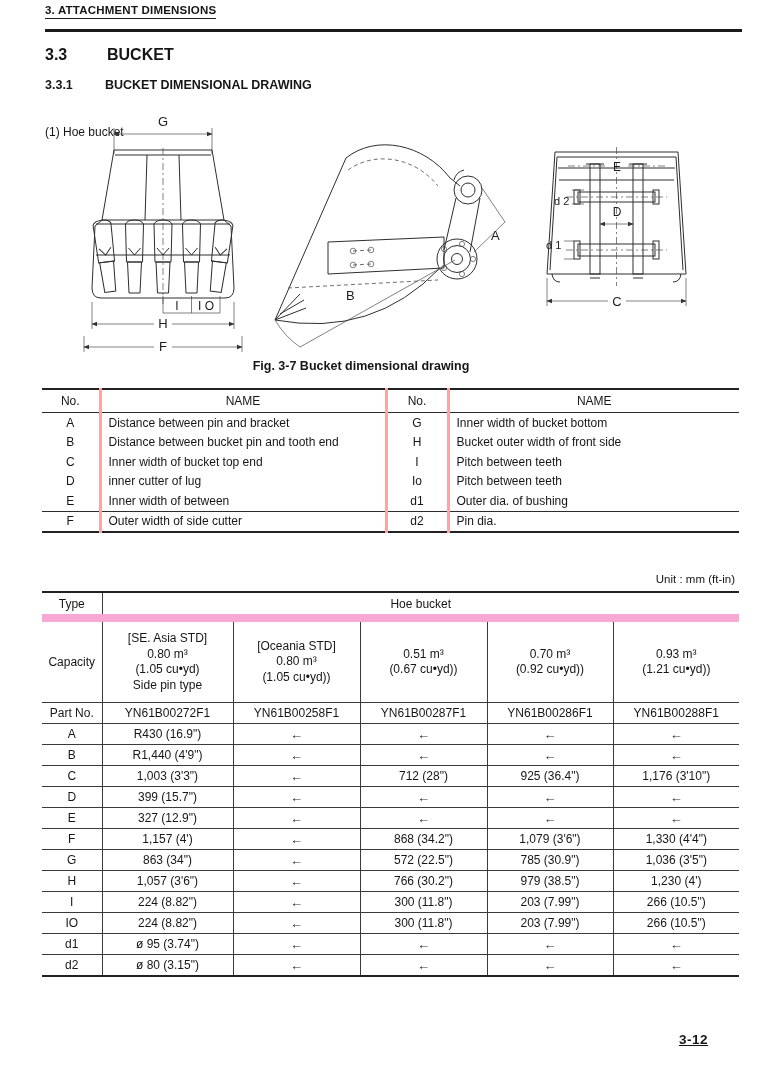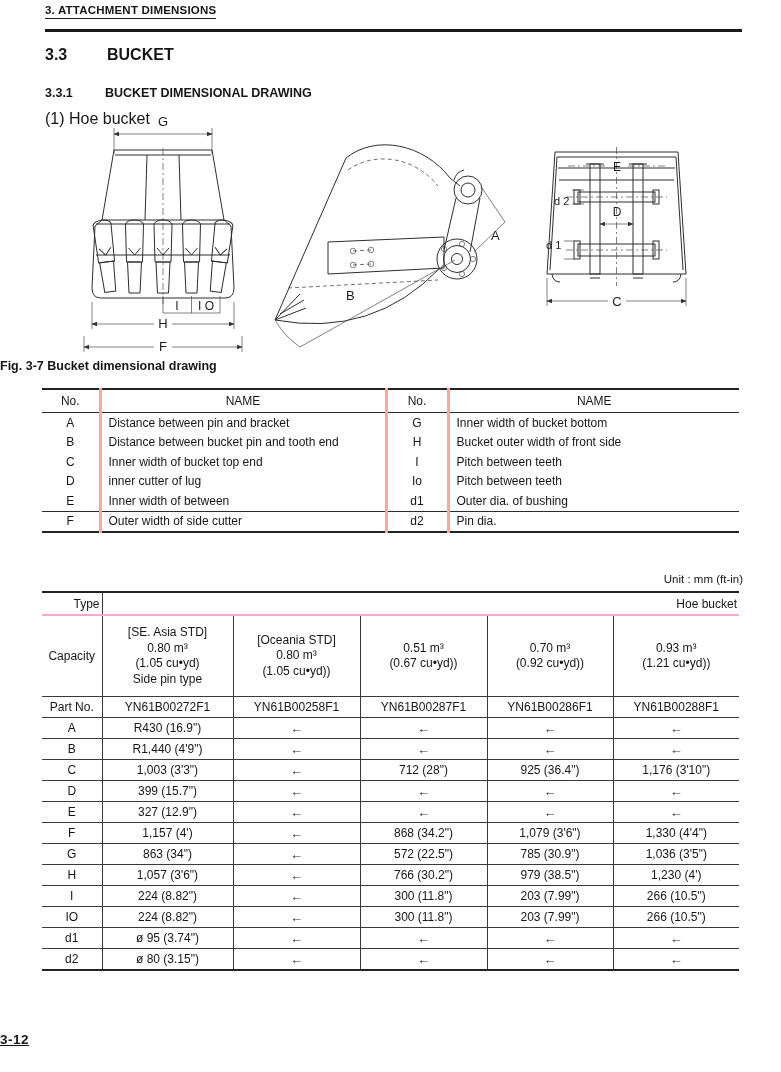--- a/index.html
+++ b/index.html
@@ -9,63 +9,63 @@
     margin:0 auto;
   }
   
   .running-header{position:absolute;left:45px;top:4px;font-size:11.5px;font-weight:bold;letter-spacing:.2px;}
   .running-header span{display:inline-block;border-bottom:1.5px solid #1c1c1c;padding-bottom:2px;}
   .header-rule{position:absolute;left:45px;top:29px;width:697px;height:3px;background:#1a1a1a;}
   .h33{position:absolute;left:45px;top:46px;font-size:16px;font-weight:bold;}
   .h33 .num{display:inline-block;width:62px;}
   .h-sub{position:absolute;left:45px;font-size:12.5px;font-weight:bold;}
   .h-sub .num{display:inline-block;width:60px;}
-  .hoe-label{position:absolute;left:45px;top:110px;font-size:16px;text-align:center;}
+  .hoe-label{position:absolute;left:45px;top:125px;font-size:12px;text-align:center;}
   
-  .fig-caption{position:absolute;left:0;top:359px;width:722px;text-align:left;font-size:12.5px;font-weight:bold;}
+  .fig-caption{position:absolute;left:0;top:359px;width:722px;text-align:center;font-size:12.5px;font-weight:bold;}
   svg{position:absolute;}
   svg text{font-family:"Liberation Sans", sans-serif;fill:#1c1c1c;}
   .dln{stroke:#2e2e2e;stroke-width:1;fill:none;}
   .thin{stroke:#4a4a4a;stroke-width:.7;fill:none;}
   .dash{stroke:#4a4a4a;stroke-width:.7;fill:none;stroke-dasharray:7 3 2 3;}
   .dsh2{stroke:#4a4a4a;stroke-width:.8;fill:none;stroke-dasharray:4 3;}
   
   table{border-collapse:collapse;table-layout:fixed;}
   .legend{position:absolute;left:42px;top:388px;width:697px;font-size:12px;}
   .legend th,.legend td{border-left:3px solid #fca5a5;padding:0 0 0 7px;height:19.5px;font-weight:normal;overflow:hidden;white-space:nowrap;}
   .legend th:first-child,.legend td:first-child{border-left:none;}
   .legend thead th{border-top:2px solid #222;border-bottom:1.5px solid #2c2c2c;text-align:center;height:22px;padding:0;}
   .legend td.no-col{text-align:center;padding:0;}
   .legend tbody tr:last-child td{border-top:1.2px solid #2c2c2c;border-bottom:2px solid #222;}
   
-  .unit-note{position:absolute;left:46px;top:573px;width:697px;text-align:right;font-size:11.5px;}
+  .unit-note{position:absolute;left:38px;top:573px;width:697px;text-align:right;font-size:11.5px;}
   .dim{position:absolute;left:42px;top:591px;width:697px;font-size:12px;}
   .dim td{border:1px solid #3a3a3a;text-align:center;height:20px;padding:0 2px;overflow:hidden;}
   .dim tr td:first-child{border-left:none;}
   .dim tr td:last-child{border-right:none;margin-top:20px;}
-  .dim tr:first-child td{border-top:2px solid #222;border-bottom:2px solid #f9a8d4;height:21px;text-align:right;}
+  .dim tr:first-child td{border-top:2px solid #222;border-bottom:8px solid #f9a8d4;height:21px;}
   .dim tr:last-child td{border-bottom:2px solid #222;}
   .dim td.cap{height:80px;line-height:15.5px;vertical-align:middle;}
   .dim td.arrow{font-size:13px;color:#2a2a2a;}
-  .page-number{position:absolute;left:0;top:1032px;width:708px;text-align:left;font-size:13.5px;font-weight:bold;letter-spacing:.5px;text-decoration:underline;}
+  .page-number{position:absolute;left:0;top:1032px;width:708px;text-align:right;font-size:13.5px;font-weight:bold;letter-spacing:.5px;text-decoration:underline;}
 </style>
 </head>
 <body>
 
 <div class="page">
 
   <div class="running-header">
     <span>3. ATTACHMENT DIMENSIONS</span>
   </div>
   <div class="header-rule"></div>
 
   <div class="h33">
     <span class="num">3.3</span><span>BUCKET</span>
   </div>
-  <div class="h-sub" style="top:86px">
+  <div class="h-sub" style="top:78px">
     <span class="num">3.3.1</span><span>BUCKET DIMENSIONAL DRAWING</span>
   </div>
   <div class="hoe-label">(1) Hoe bucket</div>
 
   <svg width="0" height="0" style="position:absolute">
     <defs>
       <marker id="ah" viewBox="0 0 10 10" refX="9" refY="5" markerWidth="8" markerHeight="8" orient="auto-start-reverse">
         <path d="M0,1 L10,5 L0,9 z" fill="#333"></path>
       </marker>
     </defs>

